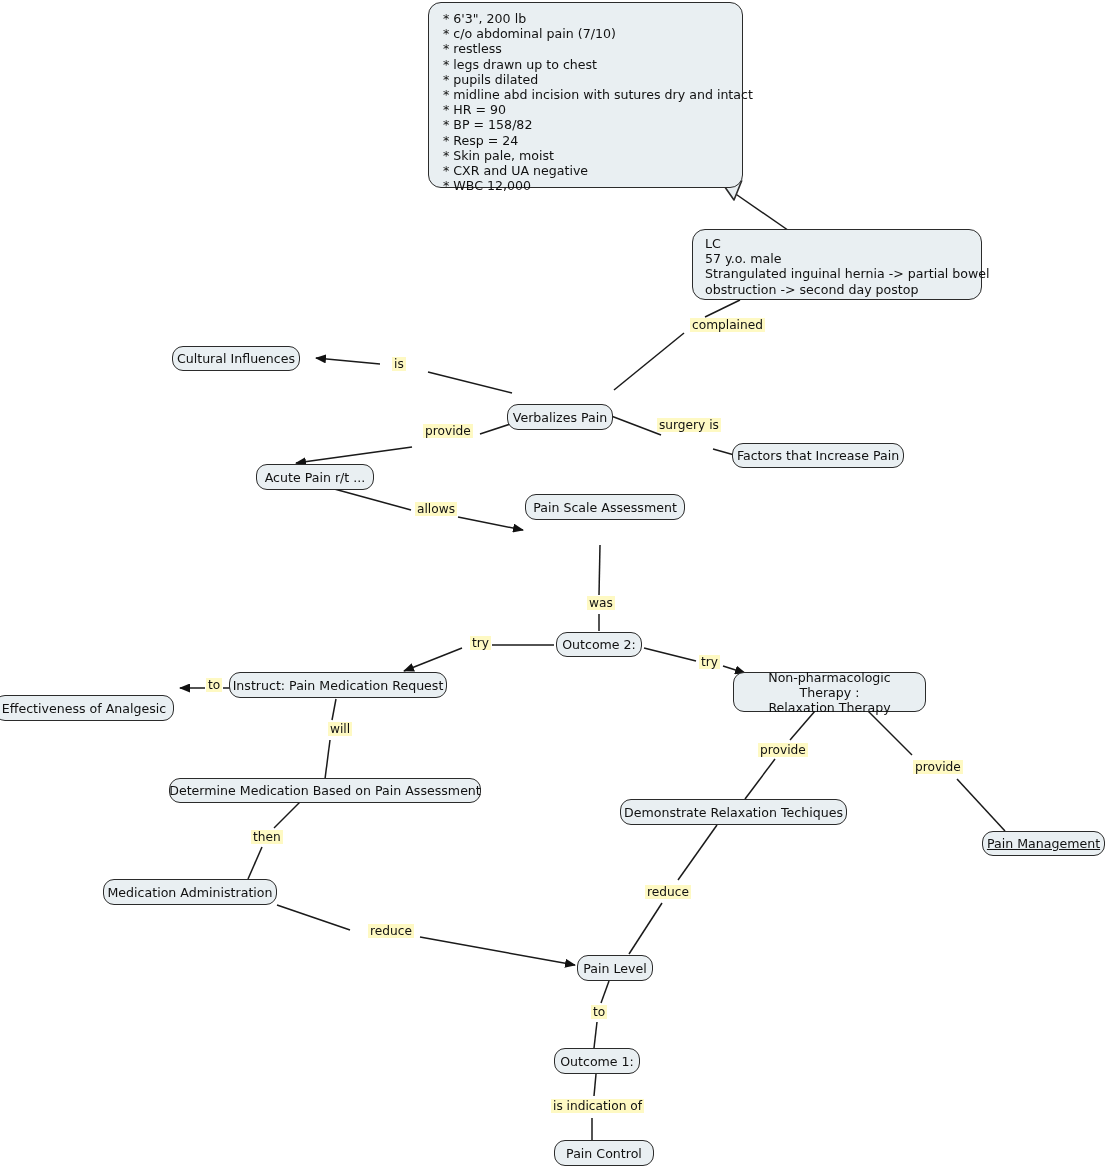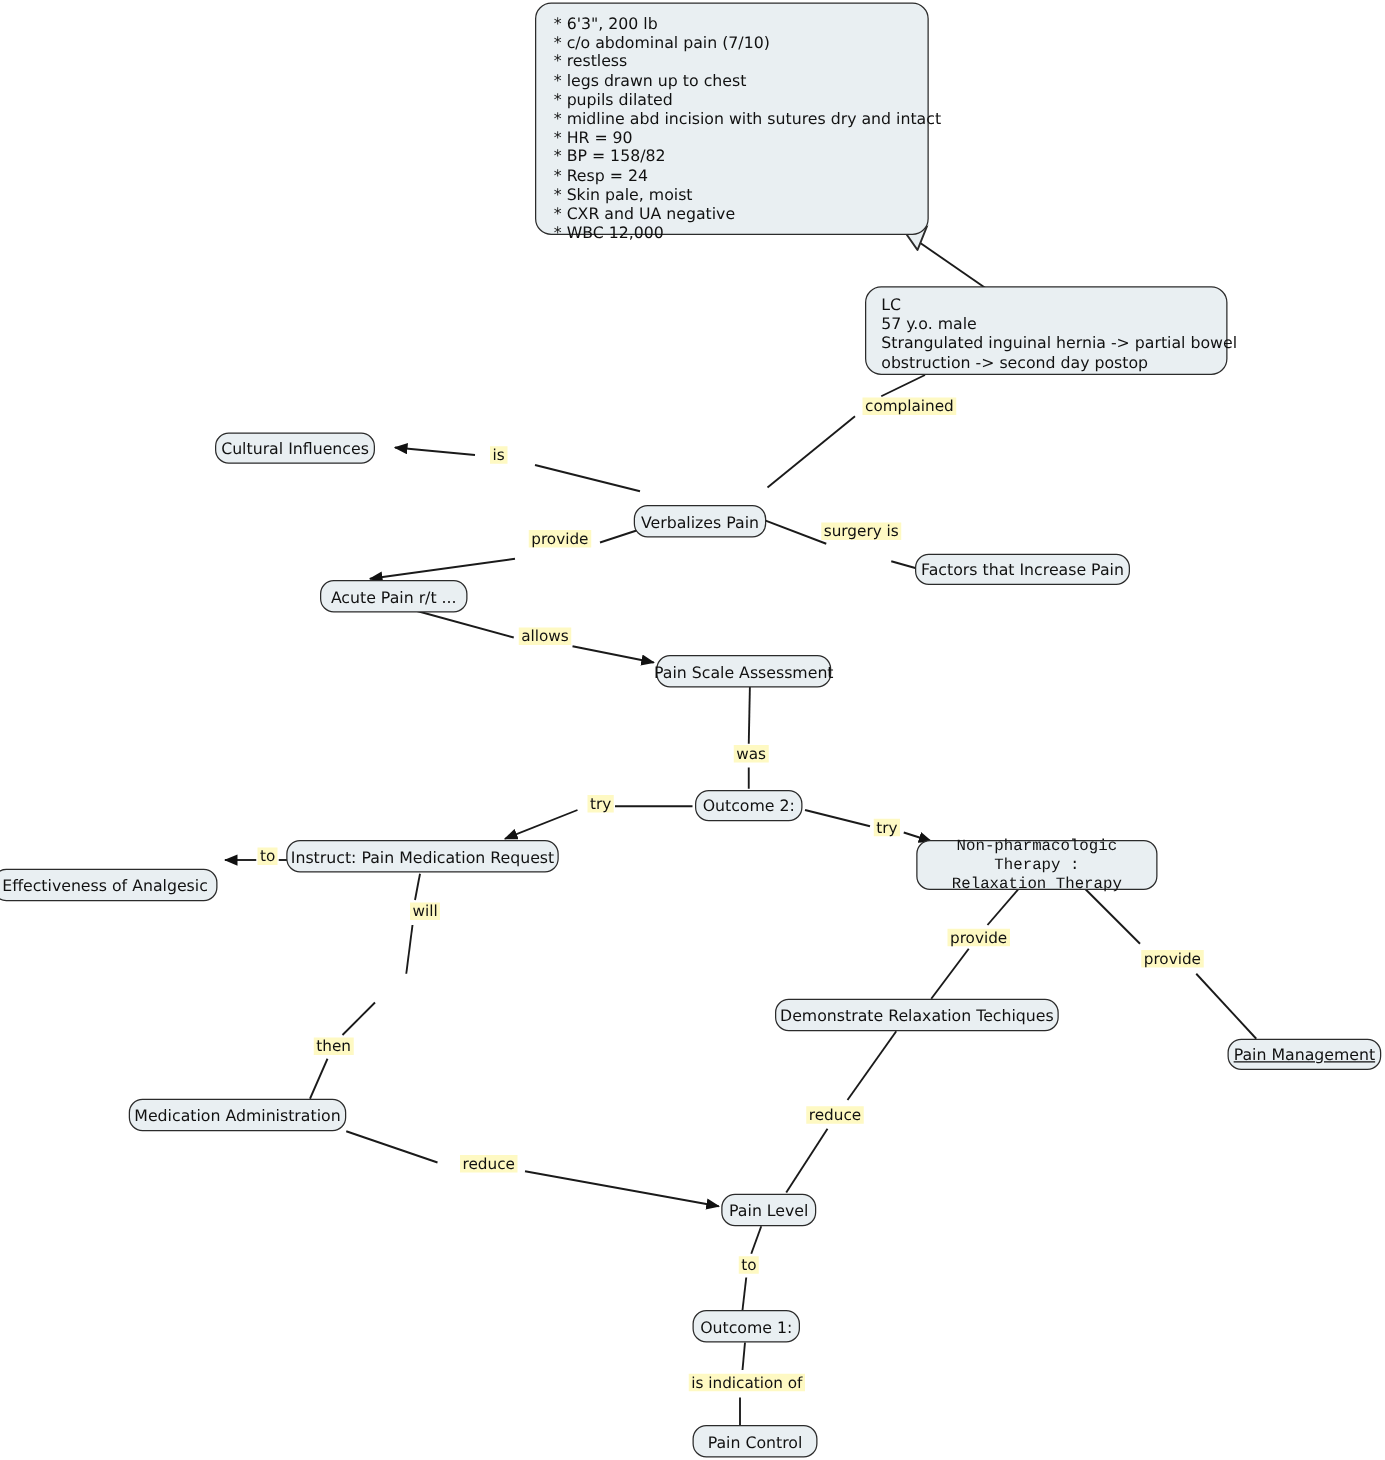--- a/index.html
+++ b/index.html
@@ -43,21 +43,20 @@
     justify-content: center;
     text-align: center;
     padding: 3px 9px;
     white-space: nowrap;
     z-index: 3;
   }
   .node.centered-multi {
     white-space: normal;
     display: flex;
     text-align: center;
-    font-family: Liberation Mono, monospace;
   }
   .vitals {
     position: absolute;
     box-sizing: border-box;
     background: #e9eff2;
     border: 1.6px solid #2b2b2b;
     border-radius: 13px;
     font-size: 12.6px;
     line-height: 15.2px;
     padding: 8px 12px 10px 14px;
@@ -176,33 +175,34 @@
   </div>
 
   <div class="node" style="left:172px; top:346px; width:128px; height:25px;">Cultural Influences</div>
 
   <div class="node" style="left:507px; top:388px; width:106px; height:26px;margin-top:16px;">Verbalizes Pain</div>
 
   <div class="node" style="left:732px; top:443px; width:172px; height:25px;">Factors that Increase Pain</div>
 
   <div class="node" style="left:221px; top:464px; width:118px; height:26px;margin-left:35px;">Acute Pain r/t ...</div>
 
-  <div class="node" style="left:525px; top:524px; width:140px; height:26px;text-align:center;">Pain Scale Assessment</div>
+  <div class="node" style="left:525px; top:494px; width:160px; height:26px;text-align:center;">Pain Scale Assessment</div>
 
   <div class="node" style="left:556px; top:632px; width:86px; height:25px;">Outcome 2:</div>
 
   <div class="node" style="left:229px; top:672px; width:218px; height:26px;">Instruct: Pain Medication Request</div>
 
   <div class="node" style="left:-6px; top:695px; width:180px; height:26px;">Effectiveness of Analgesic</div>
 
   <div class="node centered-multi" style="left:733px; top:672px; width:193px; height:40px; flex-direction:column; justify-content:center;">
     <span>Non-pharmacologic Therapy :</span>
     <span>Relaxation Therapy</span>
   </div>
 
+  <div class="node" style="left:169px; top:778px; width:312px; height:25px;">Determine Medication Based on Pain Assessment</div>
 
   <div class="node" style="left:620px; top:799px; width:227px; height:26px;">Demonstrate Relaxation Techiques</div>
 
   <div class="node" style="left:982px; top:831px; width:123px; height:25px;text-decoration:underline;">Pain Management</div>
 
   <div class="node" style="left:103px; top:879px; width:174px; height:26px;">Medication Administration</div>
 
   <div class="node" style="left:577px; top:955px; width:76px; height:26px;">Pain Level</div>
 
   <div class="node" style="left:554px; top:1048px; width:86px; height:26px;">Outcome 1:</div>

